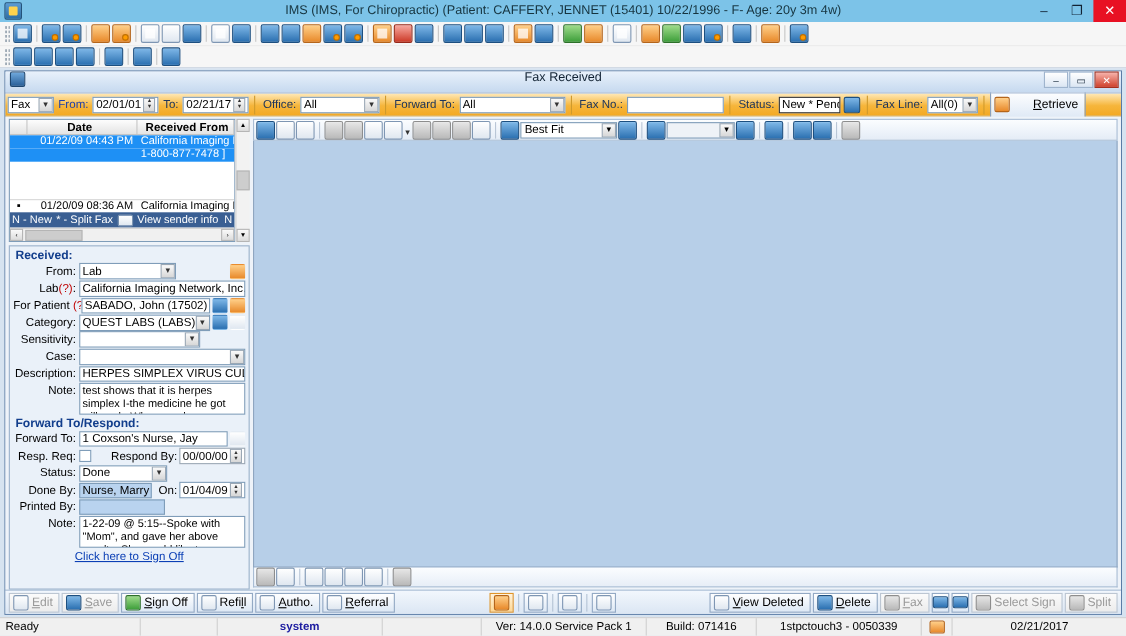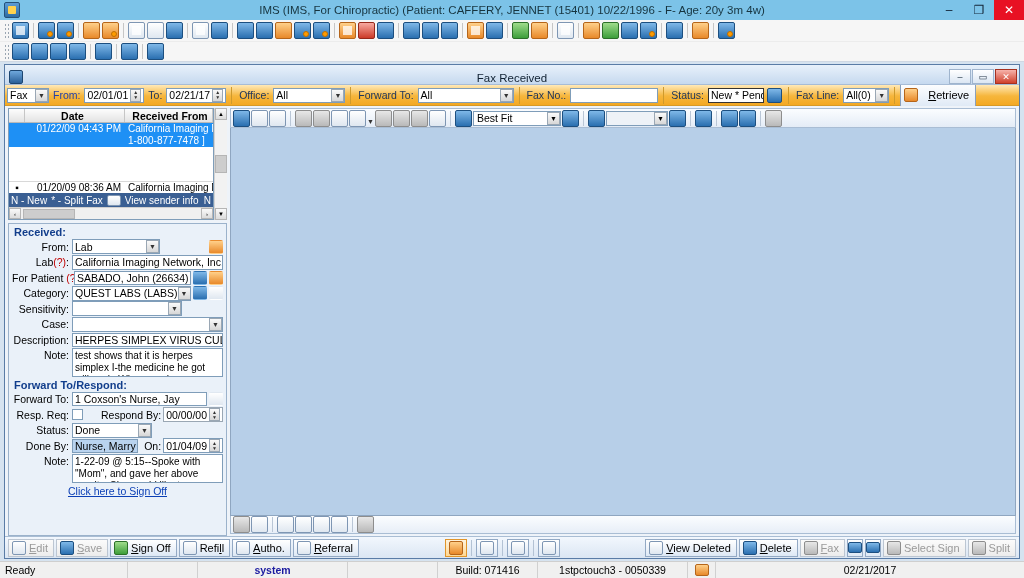--- a/index.html
+++ b/index.html
@@ -104,21 +104,21 @@
     position: absolute;
     left: 4px; top: 2px; right: 4px; bottom: 2px;
     border: 1px solid #5a7ca6;
     background: #eef3f9;
     display: flex; flex-direction: column;
   }
   .child-title {
     height: 20px;
     background: linear-gradient(#e8f1fb,#c6d9ef);
     border-bottom: 1px solid #a7bcd6;
-    display: flex; align-items: flex-end;
+    display: flex; align-items: flex-start;
     position: relative;
     flex: 0 0 auto;
   }
   .child-title .cicon {
     width: 14px; height: 14px; margin-left: 4px;
     background: linear-gradient(#6fa8dc,#2a6099);
     border: 1px solid #1d4670; border-radius: 2px;
   }
   .child-title .ctxt {
     position: absolute; left: 0; right: 0; text-align: center;
@@ -169,21 +169,21 @@
   .spin .sp {
     margin-left: 2px; width: 11px; height: 13px;
     background: linear-gradient(#fafafa,#d7d7d7); border: 1px solid #9aa7b4;
     display: flex; flex-direction: column; align-items: center; justify-content: center;
     font-size: 5px; line-height: 5px; color: #333;
   }
   .vsep { width: 1px; height: 17px; background: #cf9a2c; margin: 0 3px; }
   .retrieve-btn {
     height: 27px; border: 1px solid #8aa0bb;
     background: linear-gradient(#ffffff,#dde8f5);
-    display: flex; align-items: center; gap: 10px;
+    display: flex; align-items: center; gap: 21px;
     padding: 0 6px 0 3px; font-size: 11px; color: #000;
   }
   .retrieve-btn u { text-decoration: underline; }
 
   
   .child-body { flex: 1 1 auto; display: flex; min-height: 0; background: #eef3f9; }
 
   
   .leftpane {
     width: 224px; flex: 0 0 224px;
@@ -587,21 +587,21 @@
                   <span>California Imaging Network, Inc.</span>
 
                 </div>
               </div>
             </div>
 
             <div class="frow">
               <div class="flabel" style="width:62px;flex:0 0 62px"><span>For Patient</span> <span class="q">(?)</span>:</div>
               <div class="fctl">
                 <div class="txtbox" style="flex:1 1 auto">
-                  <span>SABADO, John  (26634)</span>
+                  <span>SABADO, John  (17502)</span>
                 </div>
                 <div class="minibtn ic-blue"></div>
                 <div class="minibtn ic-orange"></div>
               </div>
             </div>
 
             <div class="frow">
               <div class="flabel">Category:</div>
               <div class="fctl">
                 <div class="combo" style="flex:1 1 auto">
@@ -691,20 +691,28 @@
                   <span>Nurse, Marry</span>
                 </div>
                 <span style="font-size:10.5px;margin-left:4px">On:</span>
                 <div class="spin">
                   <span>01/04/09</span>
                   <span class="sp">▲<br>▼</span>
                 </div>
               </div>
             </div>
 
+            <div class="frow">
+              <div class="flabel">Printed By:</div>
+              <div class="fctl">
+                <div class="txtbox blue" style="width:78px">
+                  <span></span>
+                </div>
+              </div>
+            </div>
 
             <div class="frow tall">
               <div class="flabel" style="align-self:flex-start;padding-top:1px">Note:</div>
               <div class="fctl" style="align-items:stretch">
                 <div class="multiline">1-22-09 @ 5:15--Spoke with "Mom", and gave her above results.  She would like to</div>
               </div>
             </div>
 
             <a class="signoff-link" href="#">Click here to Sign Off</a>
           </div>
@@ -839,20 +847,21 @@
         </div>
       </div>
     </div>
   </div>
 
   <div class="statusbar">
     <div class="sb-cell" style="width:128px">Ready</div>
     <div class="sb-cell" style="width:70px"></div>
     <div class="sb-cell center sb-sys" style="width:150px">system</div>
     <div class="sb-cell" style="width:90px"></div>
+    <div class="sb-cell center" style="width:150px">Ver: 14.0.0 Service Pack 1</div>
     <div class="sb-cell center" style="width:100px">Build: 071416</div>
     <div class="sb-cell center" style="width:150px">1stpctouch3 - 0050339</div>
     <div class="sb-cell" style="width:28px;justify-content:center">
       <span class="abtn-ic ic-orange" style="width:12px;height:12px"></span>
     </div>
     <div class="sb-cell center" style="flex:1 1 auto;border-right:none">02/21/2017</div>
   </div>
 
 </div>
 

